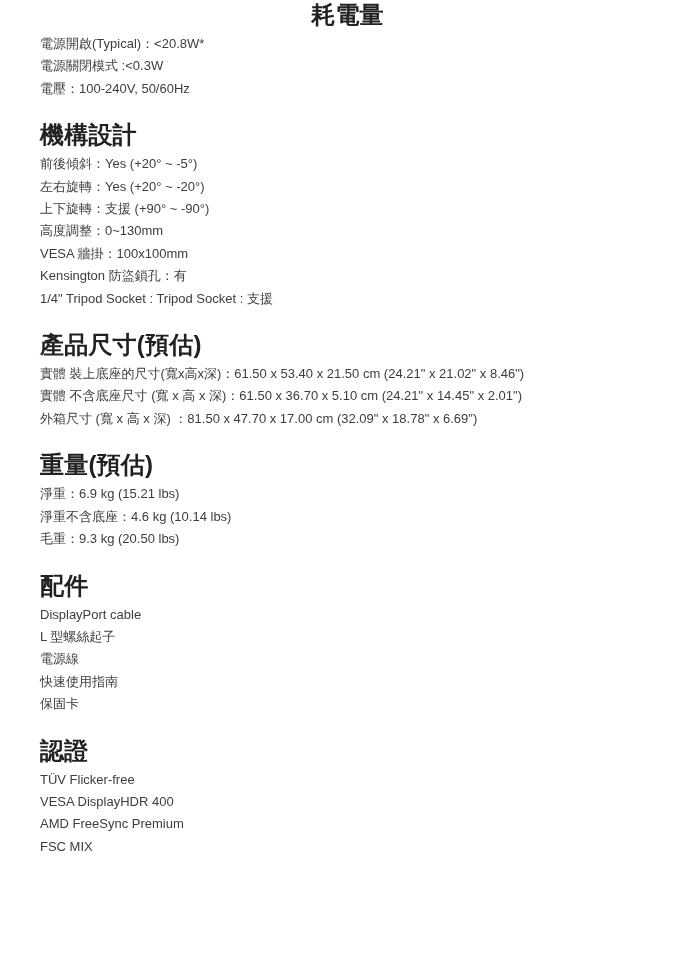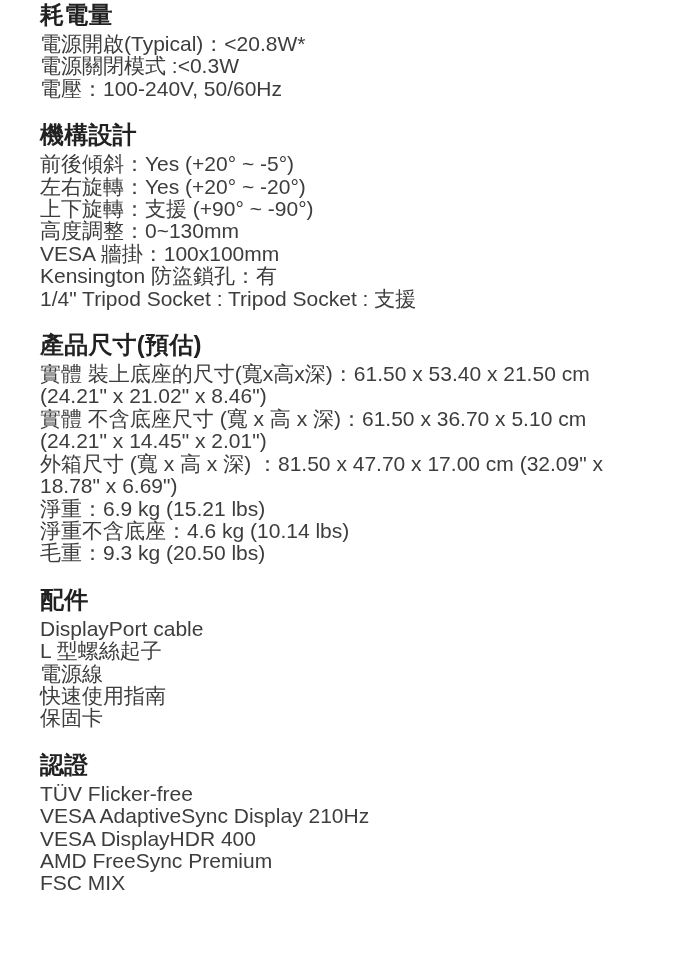--- a/index.html
+++ b/index.html
@@ -21,23 +21,24 @@
   .section-title {
     font-size: 24px;
     line-height: 31px;
     font-weight: 700;
     color: #212121;
     margin: 19px 0 3px 0;
     letter-spacing: 0.2px;
   }
   .spec-section:first-child .section-title {
     margin-top: -2px;
+    text-align: center;
   }
   .spec-line {
-    font-size: 21px;
+    font-size: 13px;
     line-height: 22.4px;
     font-weight: 400;
     color: #3d3d3d;
     margin: 0;
   }
 </style>
 </head>
 <body>
 
 <div class="page">
@@ -61,36 +62,36 @@
   </section>
 
   <section class="spec-section">
     <h2 class="section-title">產品尺寸(預估)</h2>
     <p class="spec-line">實體 裝上底座的尺寸(寬x高x深)：61.50 x 53.40 x 21.50 cm (24.21" x 21.02" x 8.46")</p>
     <p class="spec-line">實體 不含底座尺寸 (寬 x 高 x 深)：61.50 x 36.70 x 5.10 cm (24.21" x 14.45" x 2.01")</p>
     <p class="spec-line">外箱尺寸 (寬 x 高 x 深) ：81.50 x 47.70 x 17.00 cm (32.09" x 18.78" x 6.69")</p>
   </section>
 
   <section class="spec-section">
+    <h2 class="section-title">重量(預估)</h2>
     <p class="spec-line">淨重：6.9 kg (15.21 lbs)</p>
     <p class="spec-line">淨重不含底座：4.6 kg (10.14 lbs)</p>
     <p class="spec-line">毛重：9.3 kg (20.50 lbs)</p>
   </section>
 
   <section class="spec-section">
     <h2 class="section-title">配件</h2>
     <p class="spec-line">DisplayPort cable</p>
     <p class="spec-line">L 型螺絲起子</p>
     <p class="spec-line">電源線</p>
     <p class="spec-line">快速使用指南</p>
     <p class="spec-line">保固卡</p>
   </section>
 
   <section class="spec-section">
     <h2 class="section-title">認證</h2>
     <p class="spec-line">TÜV Flicker-free</p>
-    <p class="spec-line">VESA AdaptiveSync Display 210Hz</p>
     <p class="spec-line">VESA DisplayHDR 400</p>
     <p class="spec-line">AMD FreeSync Premium</p>
     <p class="spec-line">FSC MIX</p>
   </section>
 
 </div>
 
 </body></html>

